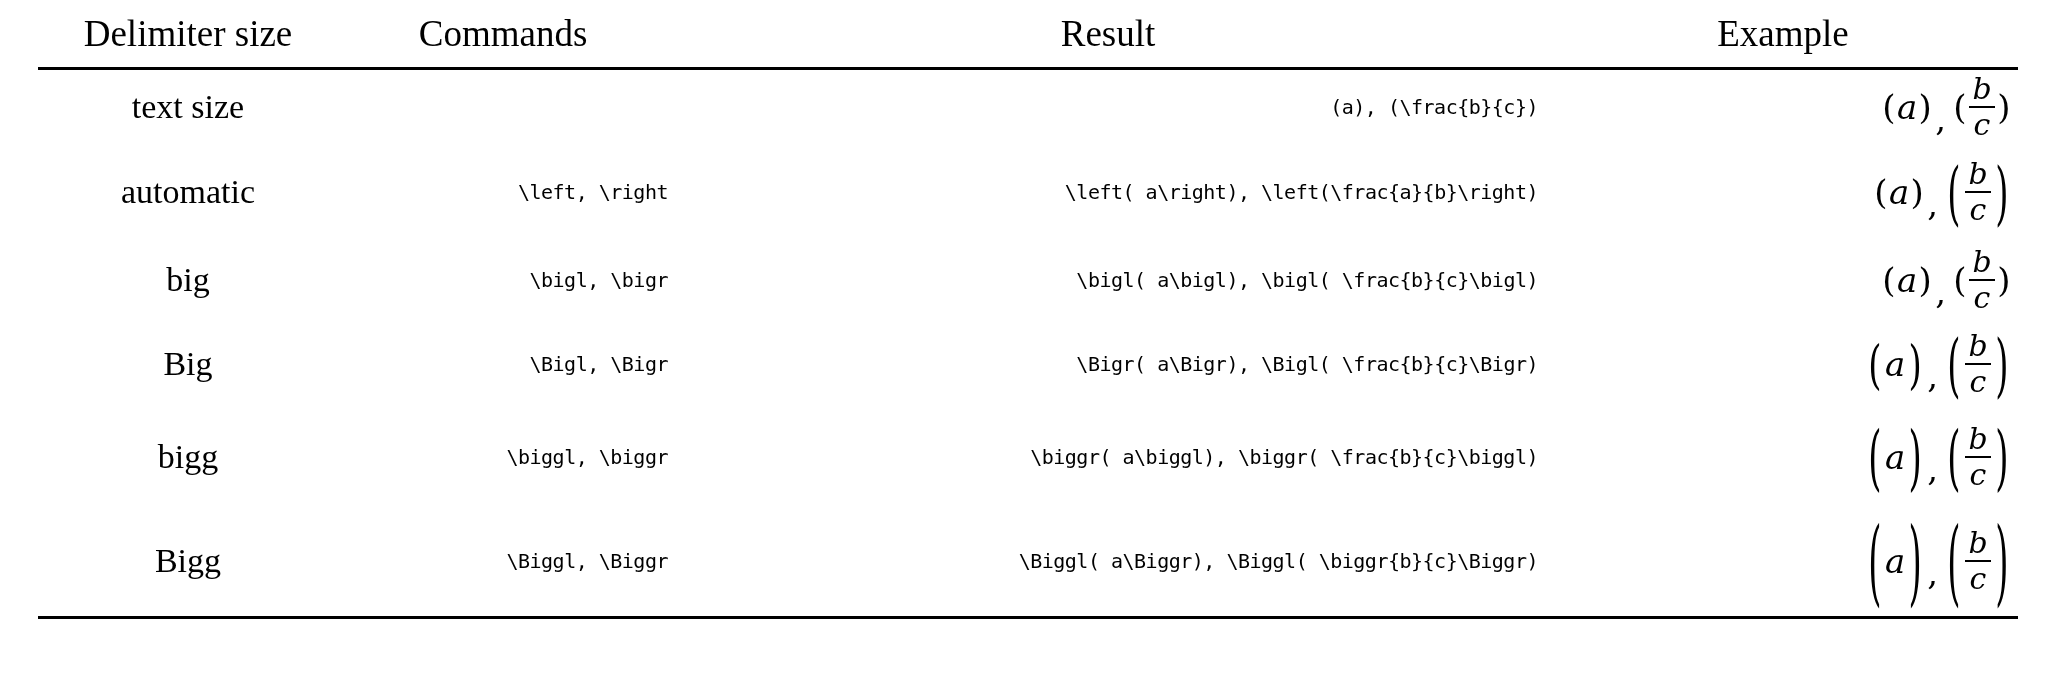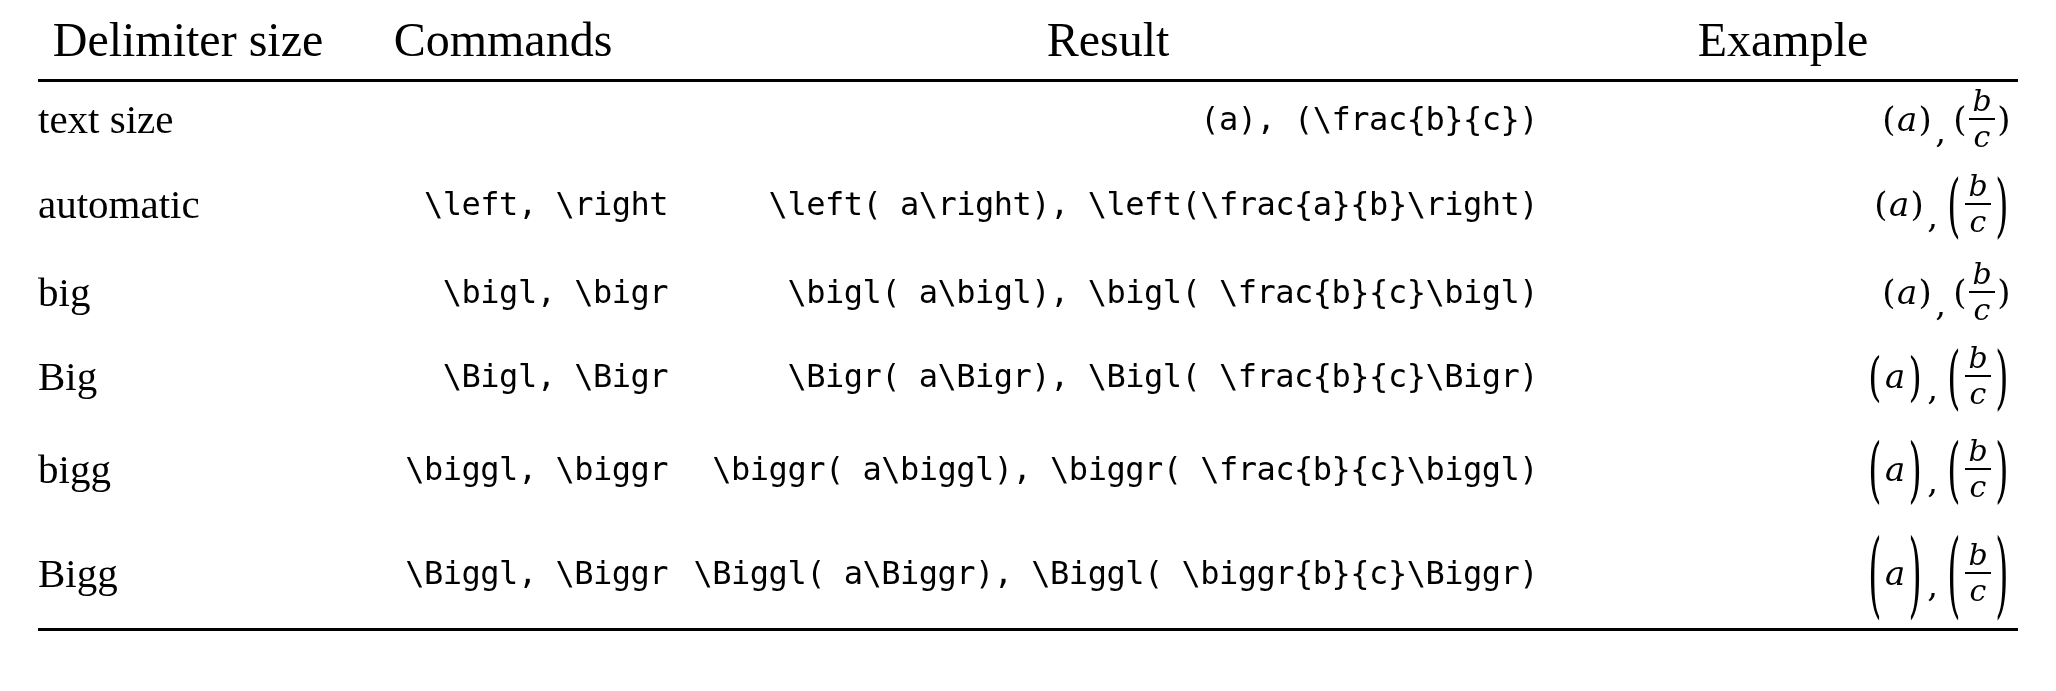--- a/index.html
+++ b/index.html
@@ -34,47 +34,47 @@
   }
 
   col.c-size   { width: 300px; }
   col.c-cmd    { width: 330px; }
   col.c-ex     { width: 880px; }
   col.c-res    { width: 470px; }
 
   thead th {
     font-family: "Liberation Serif", "DejaVu Serif", serif;
     font-weight: normal;
-    font-size: 48px;
+    font-size: 37px;
     padding: 4px 0 12px 0;
     text-align: center;
     vertical-align: bottom;
     white-space: nowrap;
   }
 
   thead tr th { border-bottom: 3px solid #000; }
 
   tbody tr td {
     padding: 0;
     vertical-align: middle;
     text-align: center;
   }
 
   tbody tr:last-child td { border-bottom: 3px solid #000; }
 
   .cell-size {
     font-family: "Liberation Serif", "DejaVu Serif", serif;
-    font-size: 41px;
-    text-align: left;
+    font-size: 34px;
+    text-align: center;
     white-space: nowrap;
   }
 
   .cell-cmd, .cell-ex {
     font-family: "DejaVu Sans Mono", "Liberation Mono", monospace;
-    font-size: 32px;
+    font-size: 20px;
     letter-spacing: -0.5px;
     white-space: nowrap;
   }
   .cell-cmd { text-align: right; }
   .cell-ex  { text-align: right; padding-right: 10px !important; }
 
   
   .cell-res {
     text-align: right;
     padding-right: 6px !important;

